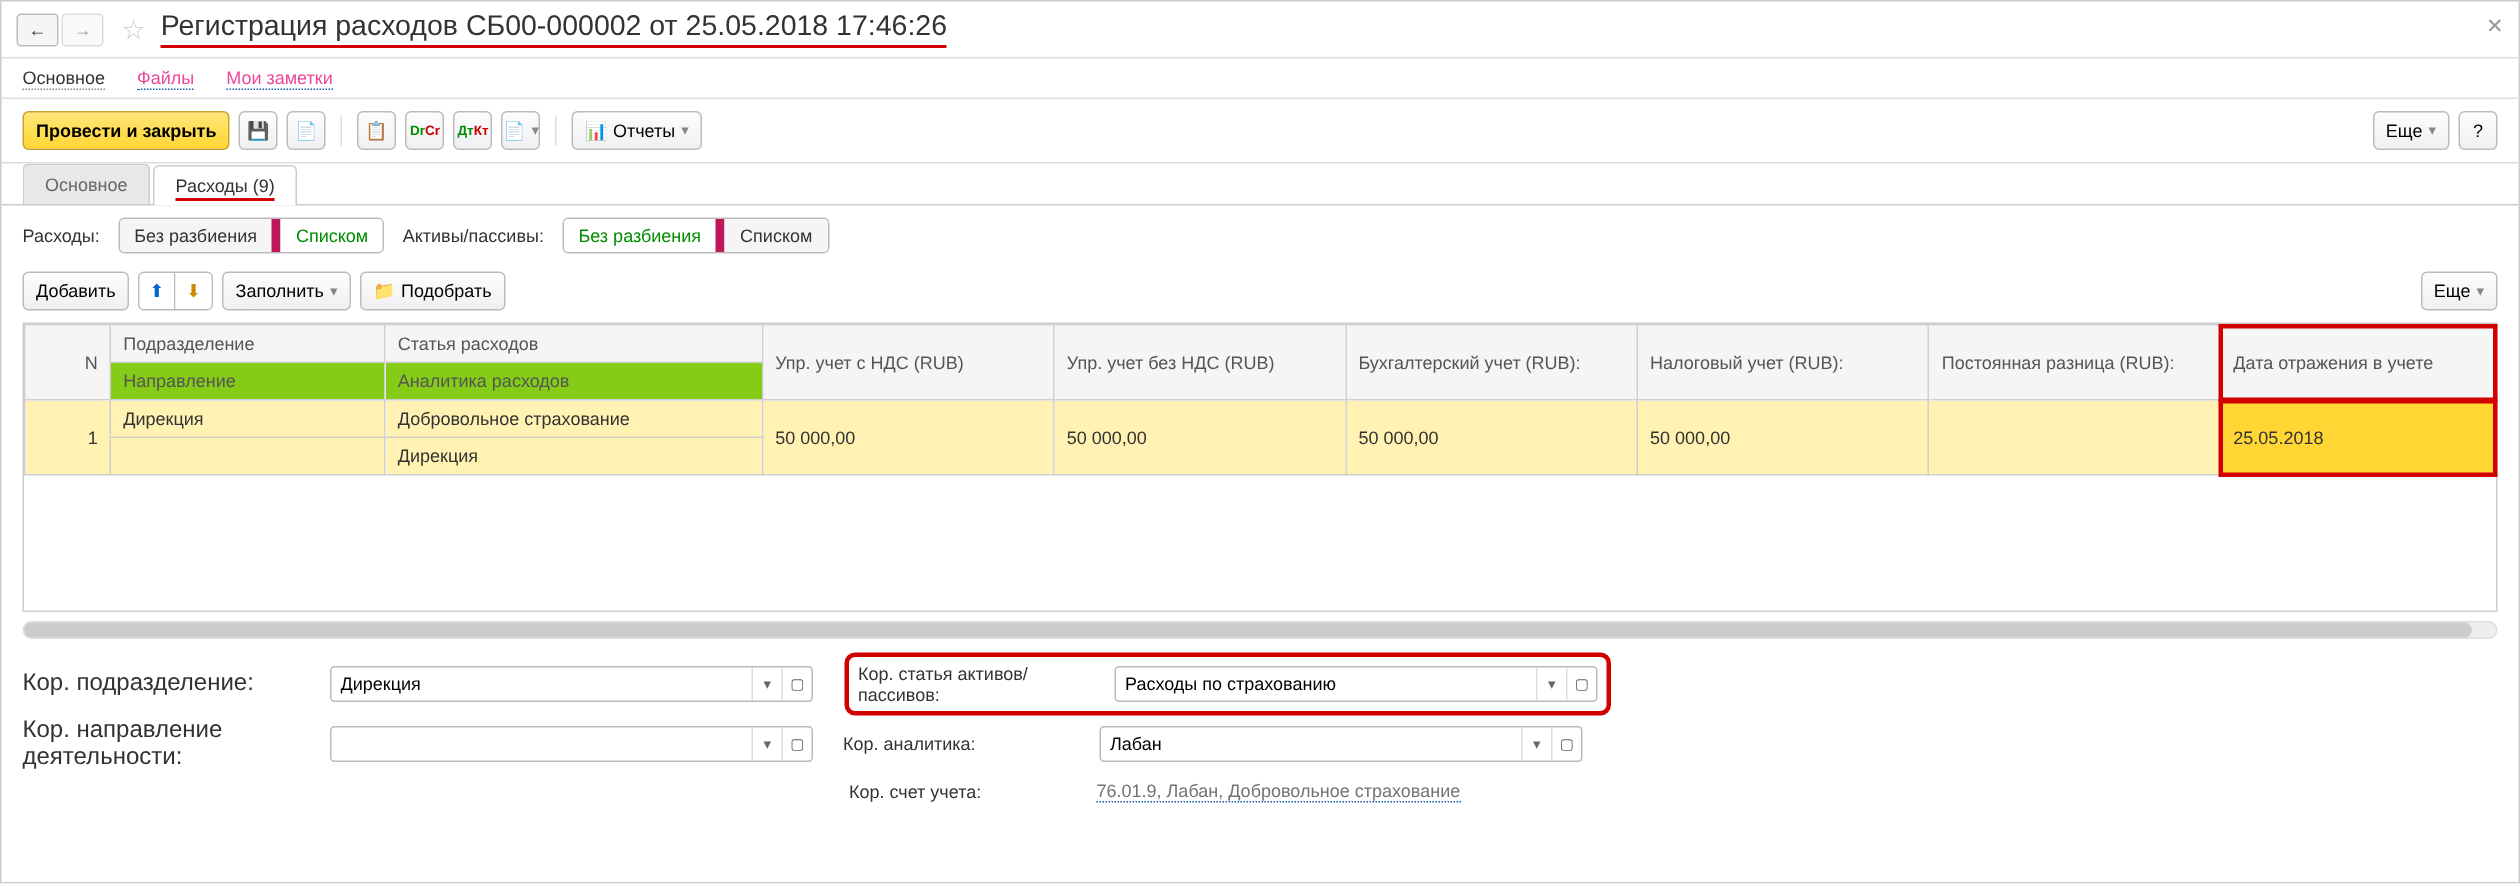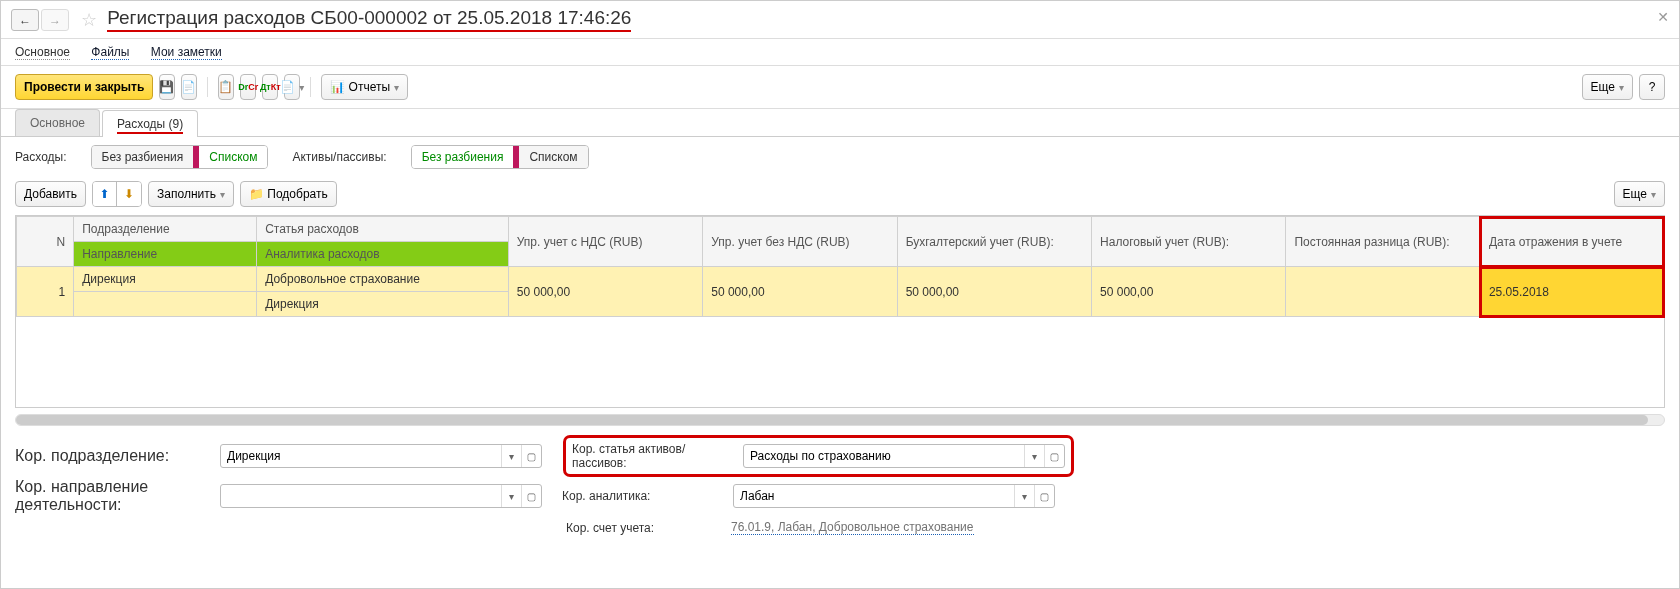--- a/index.html
+++ b/index.html
@@ -10,40 +10,40 @@
 .header { display: flex; align-items: center; padding: 6px 10px; border-bottom: 1px solid #ddd; }
 .nav-btn { width: 28px; height: 22px; border: 1px solid #bbb; background: #f5f5f5; border-radius: 3px; display: inline-flex; align-items: center; justify-content: center; cursor: pointer; margin-right: 2px; }
 .star-icon { margin: 0 10px; color: #ccc; font-size: 18px; cursor: pointer; }
 .page-title { font-size: 19px; font-weight: normal; border-bottom: 2px solid #d20000; padding-bottom: 1px; }
 .close-x { position: absolute; right: 10px; top: 8px; cursor: pointer; color: #999; font-size: 14px; }
 
 
 .links-row { padding: 6px 14px; border-bottom: 1px solid #ddd; }
 .links-row span { margin-right: 18px; cursor: pointer; }
 .link-main { border-bottom: 1px dotted #888; color: #333; }
-.link-blue { color: #0f172a; border-bottom: 1px dotted #1a5fb4; }
+.link-blue { color: #ec4899; border-bottom: 1px dotted #1a5fb4; }
 
 
 .toolbar { padding: 8px 14px; display: flex; align-items: center; gap: 6px; border-bottom: 1px solid #ddd; position: relative; }
 .btn { border: 1px solid #bbb; background: linear-gradient(#fdfdfd, #f0f0f0); border-radius: 4px; height: 26px; display: inline-flex; align-items: center; padding: 0 8px; cursor: pointer; font-size: 12px; }
 .btn-yellow { background: linear-gradient(#ffe57a, #ffd633); border-color: #c9a227; font-weight: bold; }
-.btn-icon { padding: 0; width: 16px; justify-content: center; }
+.btn-icon { padding: 0; width: 26px; justify-content: center; }
 .toolbar-sep { width: 1px; height: 20px; background: #ddd; margin: 0 4px; }
 .btn-more { margin-left: auto; }
 .btn-help { width: 26px; padding: 0; justify-content: center; }
 
 
 .tabs { display: flex; padding: 0 14px; border-bottom: 1px solid #ccc; }
 .tab { padding: 6px 14px; border: 1px solid #ccc; border-bottom: none; margin-right: 2px; border-radius: 4px 4px 0 0; background: #f0f0f0; cursor: pointer; }
 .tab.inactive { background: #e8e8e8; color: #666; }
 .tab.active { background: #fff; position: relative; top: 1px; }
 .tab-label-underlined { border-bottom: 2px solid #d20000; padding-bottom: 1px; }
 
 
-.filter-row { padding: 8px 14px; display: flex; align-items: center; gap: 24px; }
+.filter-row { padding: 8px 14px; display: flex; align-items: center; gap: 12px; }
 .seg-group { display: inline-flex; border: 1px solid #bbb; border-radius: 4px; overflow: hidden; }
 .seg-btn { padding: 4px 10px; cursor: pointer; background: #fff; border-right: 6px solid #be185d; }
 .seg-btn:last-child { border-right: none; }
 .seg-btn.selected { background: #f5f5f5; }
 .seg-btn.green { color: #008c00; }
 
 
 .tbl-toolbar { padding: 4px 14px 8px; display: flex; align-items: center; gap: 6px; position: relative; }
 .arrow-btns { display: inline-flex; border: 1px solid #bbb; border-radius: 4px; overflow: hidden; }
 .arrow-btns span { width: 24px; height: 24px; display: inline-flex; align-items: center; justify-content: center; cursor: pointer; background: #fff; }

